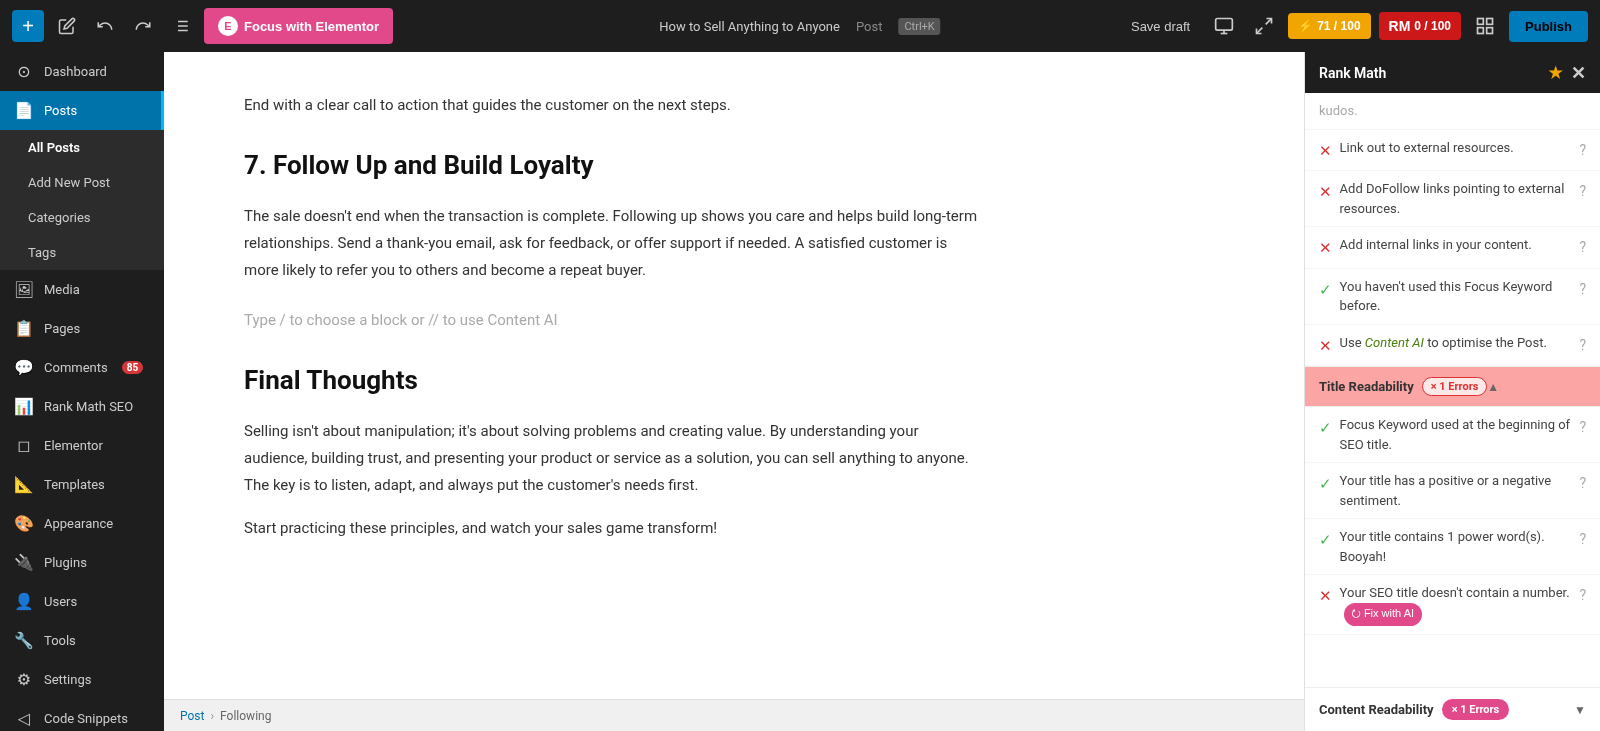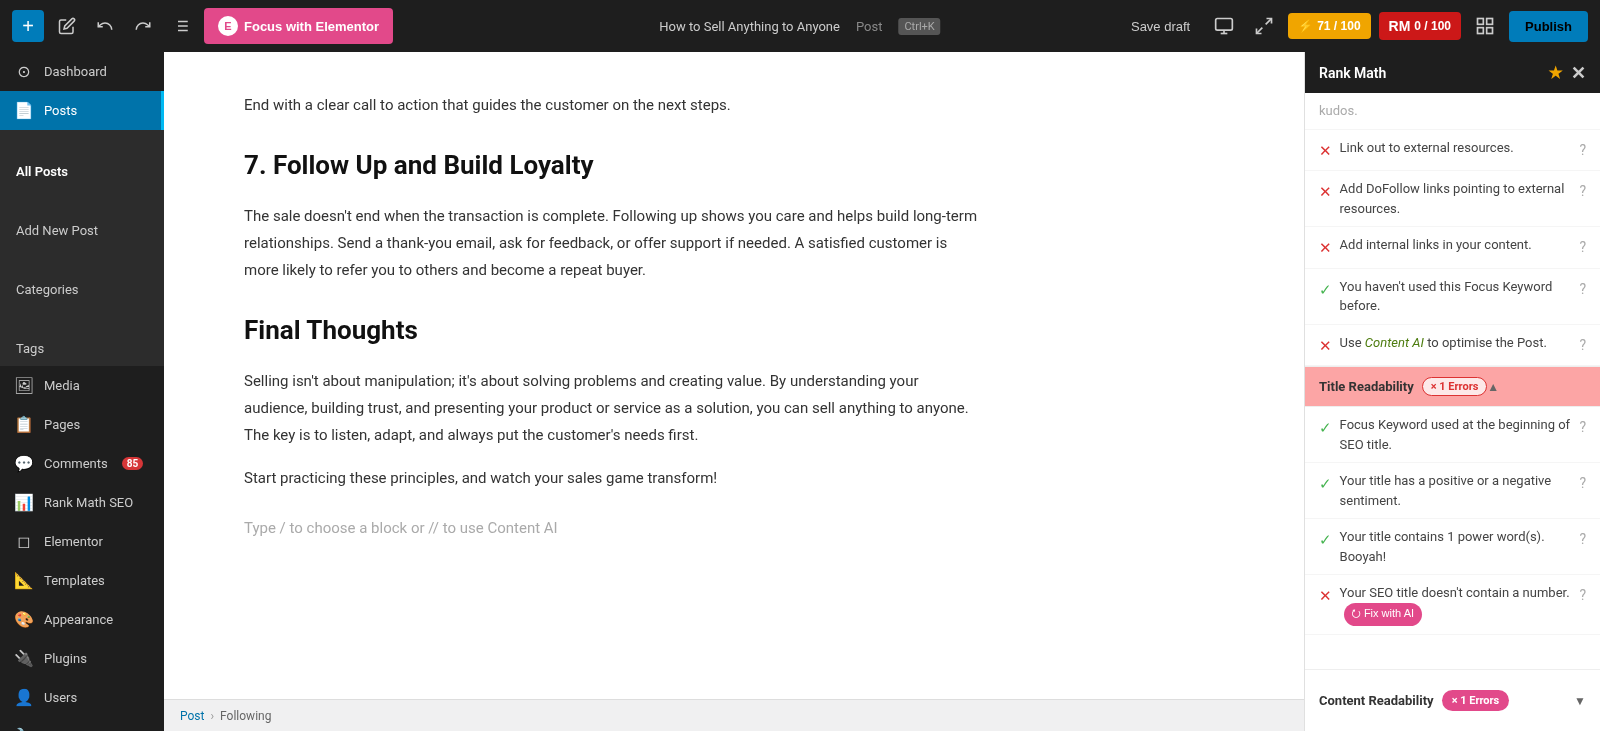--- a/index.html
+++ b/index.html
@@ -177,21 +177,21 @@
       content: '';
       position: absolute;
       right: 0;
       top: 0;
       bottom: 0;
       width: 3px;
       background: #00b9f2;
     }
     .sidebar-icon { font-size: 16px; width: 20px; text-align: center; }
     .sidebar-submenu { background: #2c2c2c; }
-    .sidebar-submenu .sidebar-item { padding-left: 16px; font-size: 13px; color: #ccc; margin-top: 24px; }
+    .sidebar-submenu .sidebar-item { padding-left: 28px; font-size: 13px; color: #ccc; }
     .sidebar-submenu .sidebar-item.current { color: white; font-weight: 600; }
     .badge {
       background: #d63638;
       color: white;
       border-radius: 10px;
       font-size: 10px;
       font-weight: 700;
       padding: 1px 5px;
       margin-left: 4px;
     }
@@ -321,21 +321,21 @@
       padding: 2px 8px;
       margin-left: 8px;
     }
     .section-chevron { color: #666; font-size: 12px; }
 
     
     .content-readability {
       display: flex;
       align-items: center;
       justify-content: space-between;
-      padding: 20px 14px;
+      padding: 11px 14px;
       border-top: 1px solid #eee;
       flex-shrink: 0;
     }
     .cr-left { font-size: 13px; font-weight: 700; color: #333; }
     .cr-badge {
       background: #e2498a;
       color: white;
       border-radius: 16px;
       font-size: 11px;
       font-weight: 700;
@@ -515,27 +515,27 @@
         <div class="editor-section">
           <p class="editor-end-text">End with a clear call to action that guides the customer on the next steps.</p>
         </div>
 
         <div class="editor-section">
           <h2 class="editor-heading">7. Follow Up and Build Loyalty</h2>
           <p class="editor-para">The sale doesn't end when the transaction is complete. Following up shows you care and helps build long-term relationships. Send a thank-you email, ask for feedback, or offer support if needed. A satisfied customer is more likely to refer you to others and become a repeat buyer.</p>
         </div>
 
         <div class="editor-section">
+          <p class="type-placeholder">Type / to choose a block or // to use Content AI</p>
+        </div>
+
+        <div class="editor-section">
           <h2 class="editor-heading">Final Thoughts</h2>
           <p class="editor-para">Selling isn't about manipulation; it's about solving problems and creating value. By understanding your audience, building trust, and presenting your product or service as a solution, you can sell anything to anyone. The key is to listen, adapt, and always put the customer's needs first.</p>
           <p class="editor-para">Start practicing these principles, and watch your sales game transform!</p>
-        </div>
-
-        <div class="editor-section">
-          <p class="type-placeholder">Type / to choose a block or // to use Content AI</p>
         </div>
       </div>
     </div>
 
     <div class="status-bar">
       <a>Post</a>
       <span class="status-separator">›</span>
       <span>Following</span>
     </div>
   </div>

